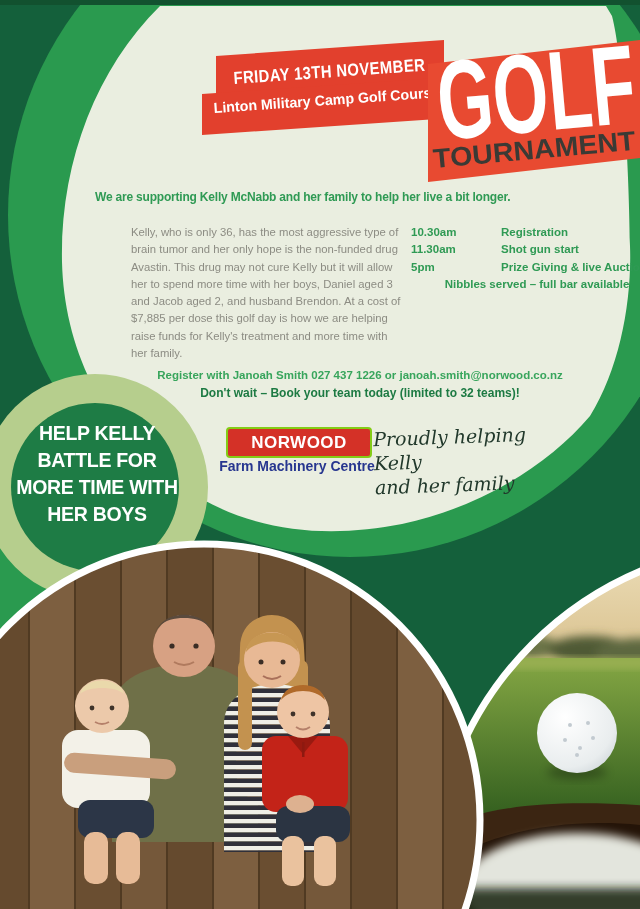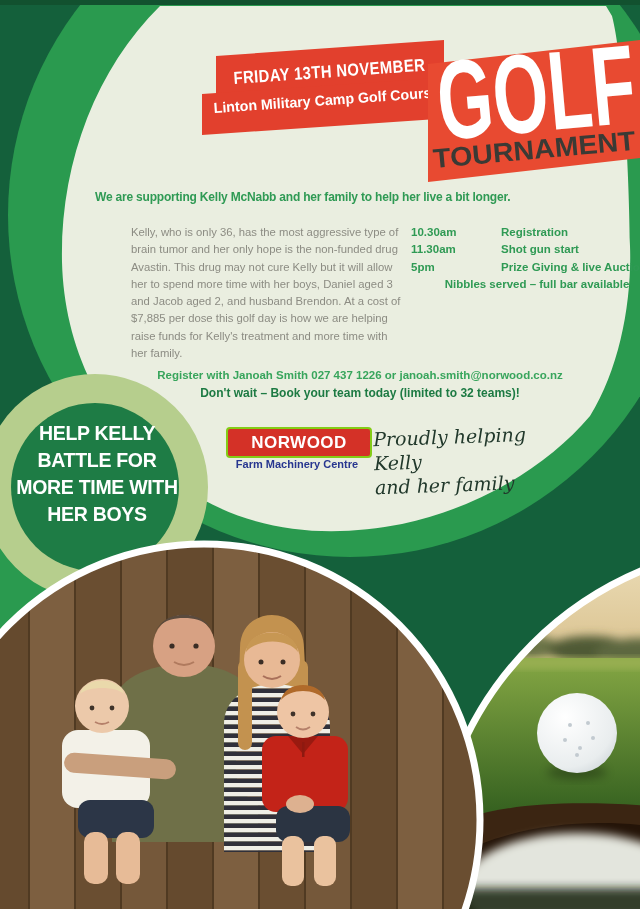--- a/index.html
+++ b/index.html
@@ -16,21 +16,21 @@
   .schedule .row{display:flex;}
   .schedule .lbl{width:90px;flex:0 0 90px;}
   .schedule .note{text-align:center;}
   .register{left:70px;top:367px;width:580px;text-align:center;line-height:17.5px;}
   .register .l1{font-size:11.5px;font-weight:700;color:#38a55c;}
   .register .l2{font-size:12px;font-weight:700;color:#1d7a43;}
   .norwood-box{left:226px;top:427px;width:142px;height:27px;background:#d43127;
                border:2px solid #84cc16;border-radius:4px;display:flex;
                align-items:center;justify-content:center;}
   .norwood-box span{color:#fff;font-size:17px;font-weight:800;letter-spacing:.5px;}
-  .norwood-tag{left:212px;top:458px;width:170px;text-align:center;font-size:11px;
+  .norwood-tag{left:212px;top:458px;width:170px;text-align:center;font-size:14px;
                font-weight:800;color:#27368f;}
   .handwriting{left:374px;top:424px;width:190px;font-family:"DejaVu Serif",serif;
                font-style:italic;font-size:19px;line-height:24px;color:#21382b;
                transform:rotate(-2deg);}
 </style>
 </head>
 <body>
 
 <div id="page">
 

